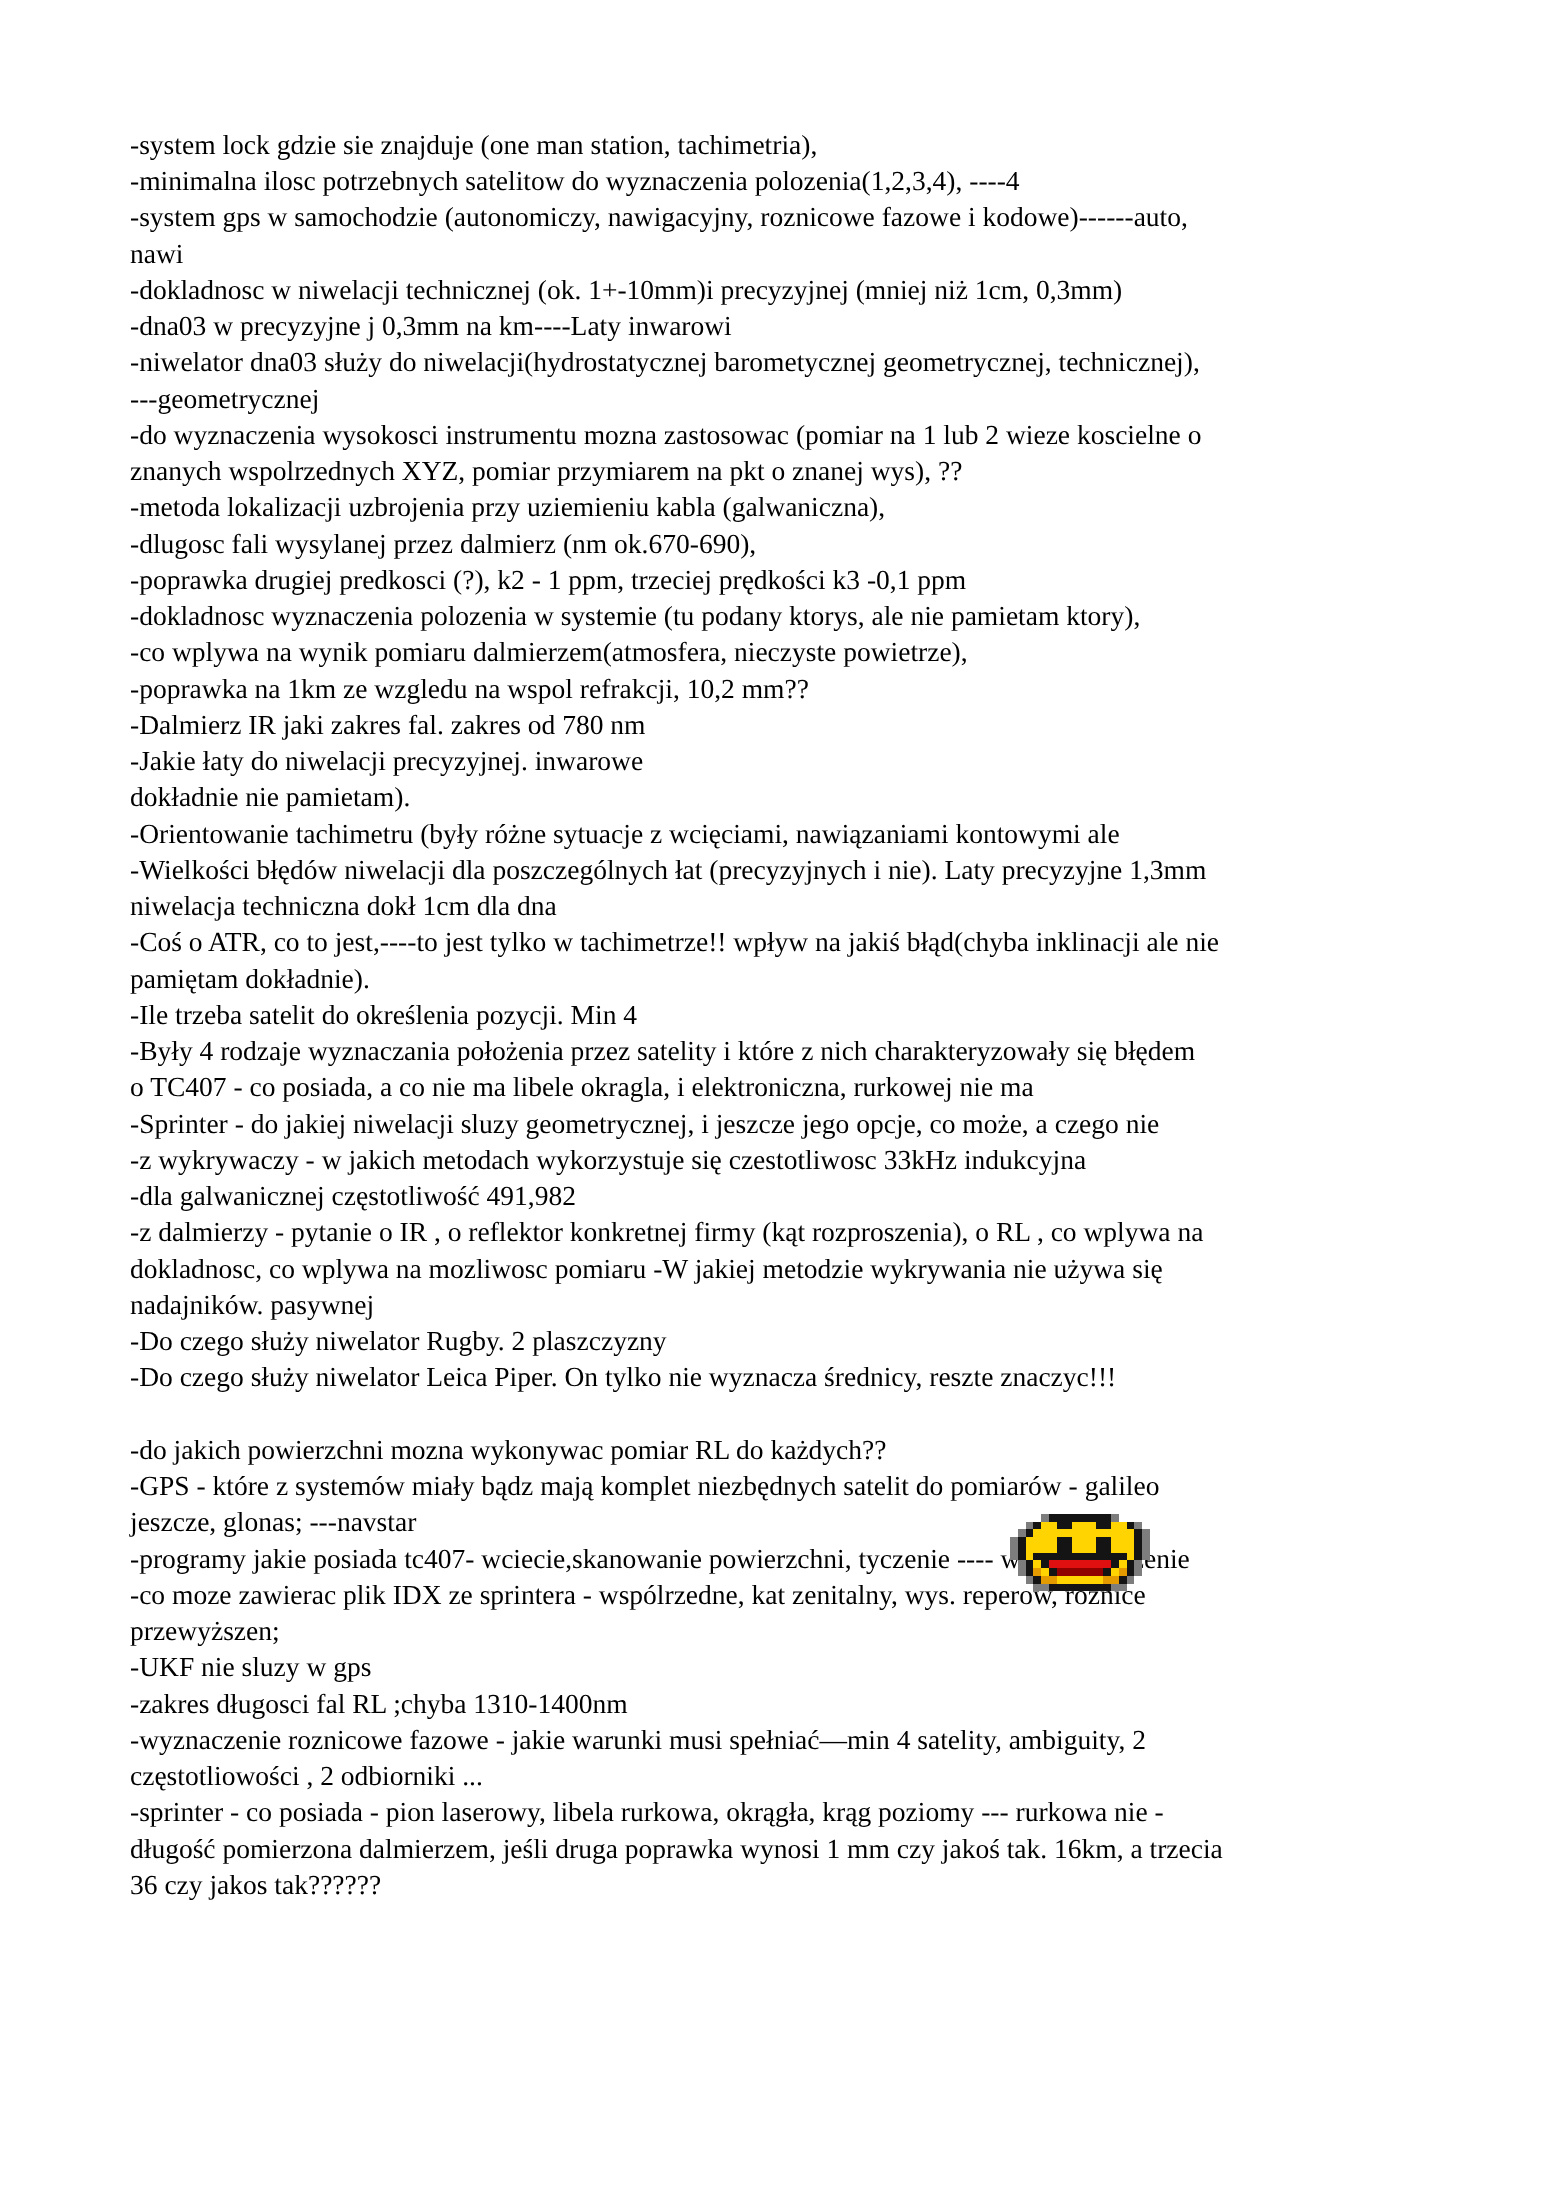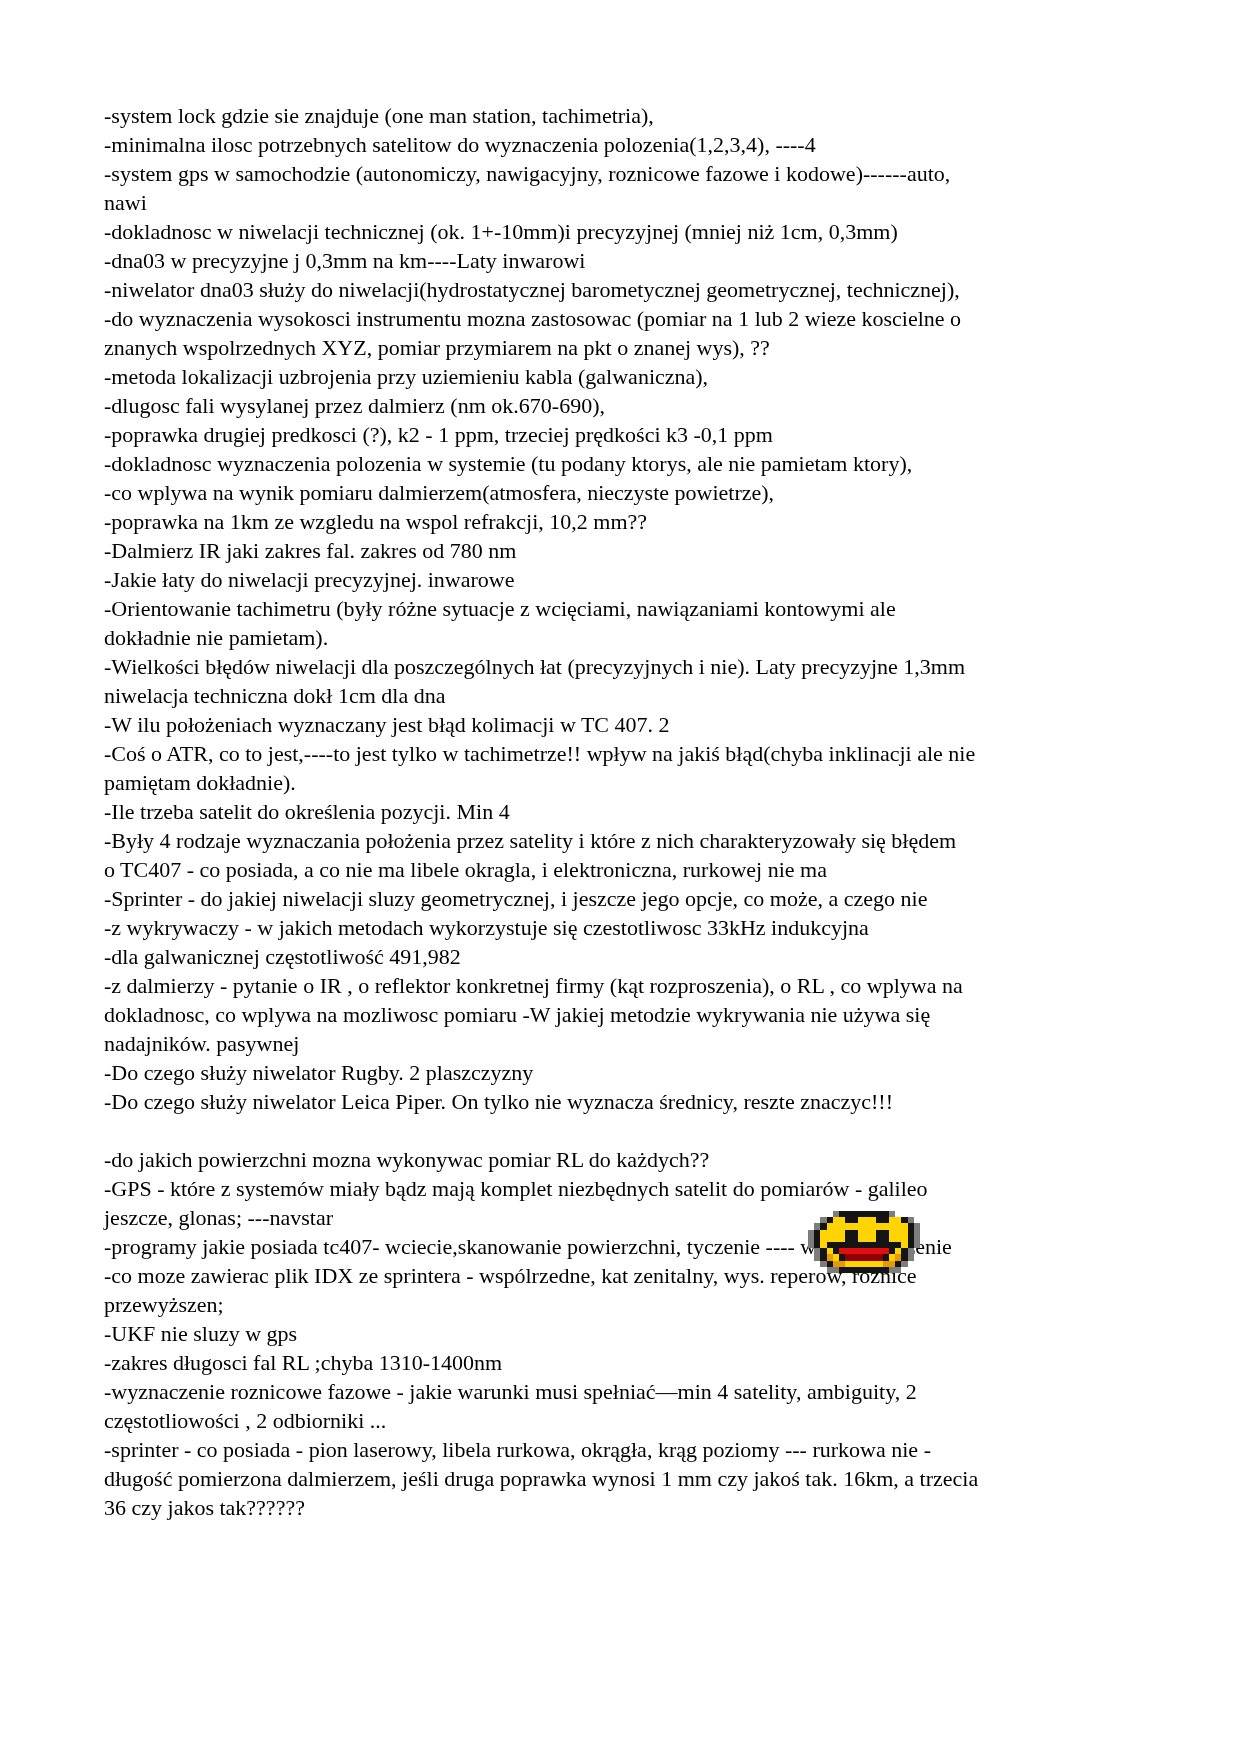--- a/index.html
+++ b/index.html
@@ -47,35 +47,35 @@
 
 <div class="page">
   <div class="text-block">
       <div class="line">-system lock gdzie sie znajduje (one man station, tachimetria),</div>
       <div class="line">-minimalna ilosc potrzebnych satelitow do wyznaczenia polozenia(1,2,3,4), ----4</div>
       <div class="line">-system gps w samochodzie (autonomiczy, nawigacyjny, roznicowe fazowe i kodowe)------auto,</div>
       <div class="line">nawi</div>
       <div class="line">-dokladnosc w niwelacji technicznej (ok. 1+-10mm)i precyzyjnej (mniej niż 1cm, 0,3mm)</div>
       <div class="line">-dna03 w precyzyjne j 0,3mm na km----Laty inwarowi</div>
       <div class="line">-niwelator dna03 służy do niwelacji(hydrostatycznej barometycznej geometrycznej, technicznej),</div>
+      <div class="line">---geometrycznej</div>
       <div class="line">-do wyznaczenia wysokosci instrumentu mozna zastosowac (pomiar na 1 lub 2 wieze koscielne o</div>
       <div class="line">znanych wspolrzednych XYZ, pomiar przymiarem na pkt o znanej wys), ??</div>
       <div class="line">-metoda lokalizacji uzbrojenia przy uziemieniu kabla (galwaniczna),</div>
       <div class="line">-dlugosc fali wysylanej przez dalmierz (nm ok.670-690),</div>
       <div class="line">-poprawka drugiej predkosci (?), k2 - 1 ppm, trzeciej prędkości k3 -0,1 ppm</div>
       <div class="line">-dokladnosc wyznaczenia polozenia w systemie (tu podany ktorys, ale nie pamietam ktory),</div>
       <div class="line">-co wplywa na wynik pomiaru dalmierzem(atmosfera, nieczyste powietrze),</div>
       <div class="line">-poprawka na 1km ze wzgledu na wspol refrakcji, 10,2 mm??</div>
       <div class="line">-Dalmierz IR jaki zakres fal. zakres od 780 nm</div>
       <div class="line">-Jakie łaty do niwelacji precyzyjnej. inwarowe</div>
+      <div class="line">dokładnie nie pamietam).</div>
       <div class="line">-Orientowanie tachimetru (były różne sytuacje z wcięciami, nawiązaniami kontowymi ale</div>
-      <div class="line">dokładnie nie pamietam).</div>
       <div class="line">-Wielkości błędów niwelacji dla poszczególnych łat (precyzyjnych i nie). Laty precyzyjne 1,3mm</div>
       <div class="line">niwelacja techniczna dokł 1cm dla dna</div>
-      <div class="line">-W ilu położeniach wyznaczany jest błąd kolimacji w TC 407. 2</div>
       <div class="line">-Coś o ATR, co to jest,----to jest tylko w tachimetrze!! wpływ na jakiś błąd(chyba inklinacji ale nie</div>
       <div class="line">pamiętam dokładnie).</div>
       <div class="line">-Ile trzeba satelit do określenia pozycji. Min 4</div>
       <div class="line">-Były 4 rodzaje wyznaczania położenia przez satelity i które z nich charakteryzowały się błędem</div>
       <div class="line">o TC407 - co posiada, a co nie ma libele okragla, i elektroniczna, rurkowej nie ma</div>
       <div class="line">-Sprinter - do jakiej niwelacji sluzy geometrycznej, i jeszcze jego opcje, co może, a czego nie</div>
       <div class="line">-z wykrywaczy - w jakich metodach wykorzystuje się czestotliwosc 33kHz indukcyjna</div>
       <div class="line">-dla galwanicznej częstotliwość 491,982</div>
       <div class="line">-z dalmierzy - pytanie o IR , o reflektor konkretnej firmy (kąt rozproszenia), o RL , co wplywa na</div>
       <div class="line">dokladnosc, co wplywa na mozliwosc pomiaru -W jakiej metodzie wykrywania nie używa się</div>

